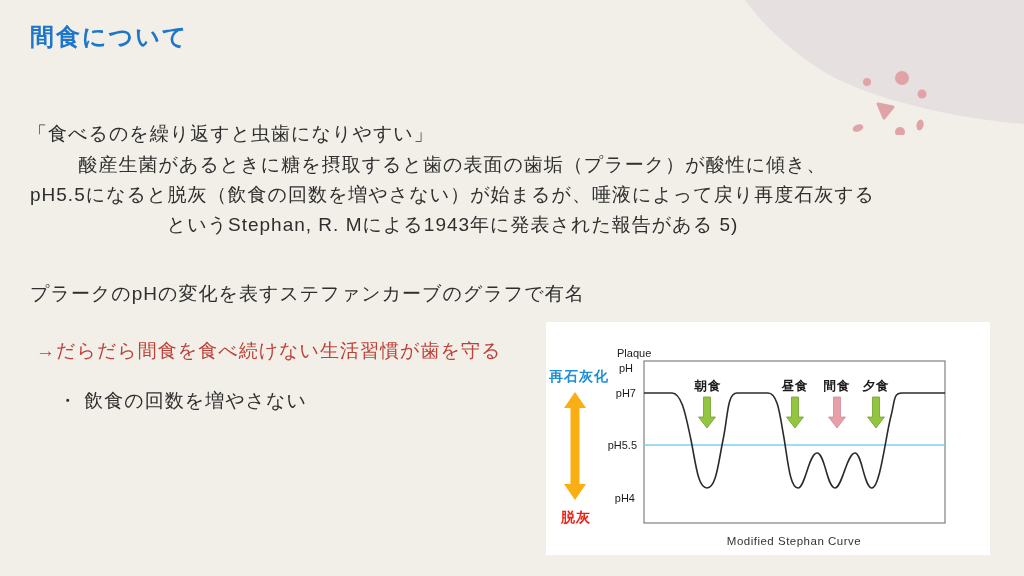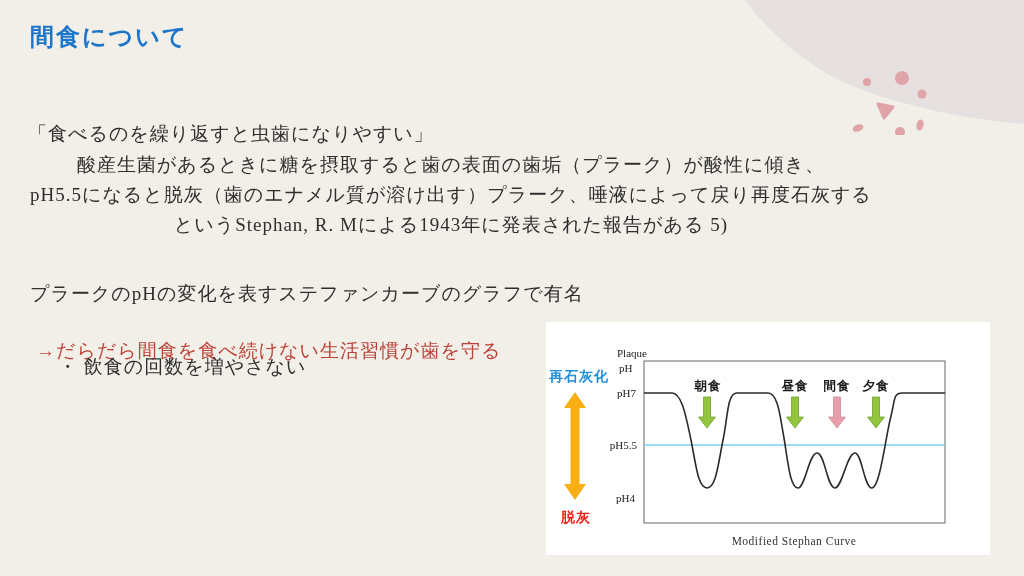--- a/index.html
+++ b/index.html
@@ -1,30 +1,30 @@
 <!DOCTYPE html>
 <html><head>
 <meta charset="utf-8">
 <style>
   html,body{margin:0;padding:0;}
   .slide{
     position:relative;
     width:1024px;height:576px;
     background:#f2efe8;
     overflow:hidden;
-    font-family:Liberation Serif, serif;
+    font-family:Liberation Sans, sans-serif;
     color:#2e2e2e;
   }
   .txt{position:absolute;white-space:nowrap;font-size:19px;letter-spacing:1px;line-height:26px;}
   .page-title{left:30px;top:24px;font-size:24px;font-weight:bold;color:#1d76c9;letter-spacing:2px;}
   .quote-line{left:28px;top:88px;margin-top:33px;}
   .para{left:30px;top:150px;line-height:30px;text-align:center;}
   .famous-line{left:30px;top:281px;}
   .highlight-line{left:36px;top:338px;color:#bc4138;}
-  .bullet-1{left:58px;top:354px;}
+  .bullet-1{left:58px;top:388px;}
   .bullet-2{left:58px;top:403px;}
   .closing-line{left:30px;top:464px;}
   .figure-panel{
     position:absolute;left:546px;top:322px;width:444px;height:233px;
     background:#ffffff;
   }
   .figure-svg{display:block;width:444px;height:233px;}
   .plotrect{fill:none;stroke:#666;stroke-width:1;}
   .ph55-line{stroke:#7fd0f0;stroke-width:1.5;}
   .curve{fill:none;stroke:#2b2b2b;stroke-width:1.6;}
@@ -55,21 +55,21 @@
     <ellipse class="dot" cx="118" cy="128" rx="5.5" ry="3.5" transform="rotate(-20 118 128)"></ellipse>
     <circle class="dot" cx="160" cy="132" r="5"></circle>
     <ellipse class="dot" cx="180" cy="125" rx="3.5" ry="5.5" transform="rotate(15 180 125)"></ellipse>
   </svg>
 
   <div class="txt page-title">間食について</div>
   <div class="txt quote-line">「食べるのを繰り返すと虫歯になりやすい」</div>
 
   <div class="txt para">
     <div>酸産生菌があるときに糖を摂取すると歯の表面の歯垢（プラーク）が酸性に傾き、</div>
-    <div>pH5.5になると脱灰（歯のエナメル質が溶け出す）プラーク、唾液によって戻り再度石灰する</div>
+    <div>pH5.5になると脱灰（飲食の回数を増やさない）が始まるが、唾液によって戻り再度石灰する</div>
     <div>というStephan, R. Mによる1943年に発表された報告がある 5)</div>
   </div>
 
   <div class="txt famous-line">プラークのpHの変化を表すステファンカーブのグラフで有名</div>
   <div class="txt highlight-line">→だらだら間食を食べ続けない生活習慣が歯を守る</div>
   <div class="txt bullet-1">・ 飲食の回数を増やさない</div>
 
   <div class="figure-panel">
     <svg class="figure-svg" viewBox="0 0 444 233">
 

